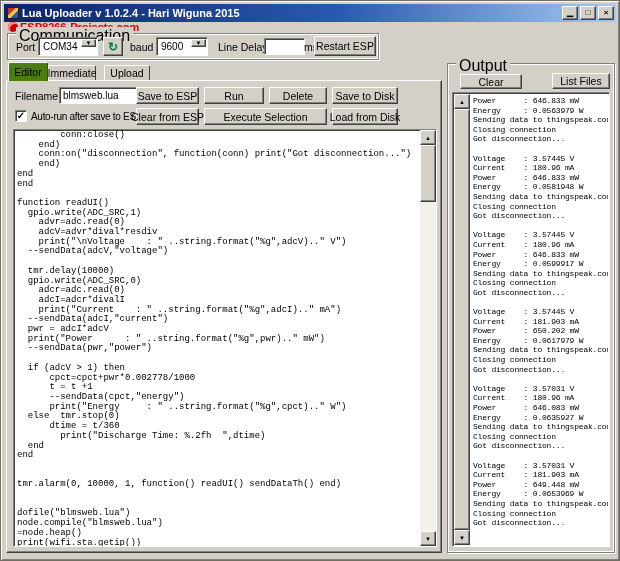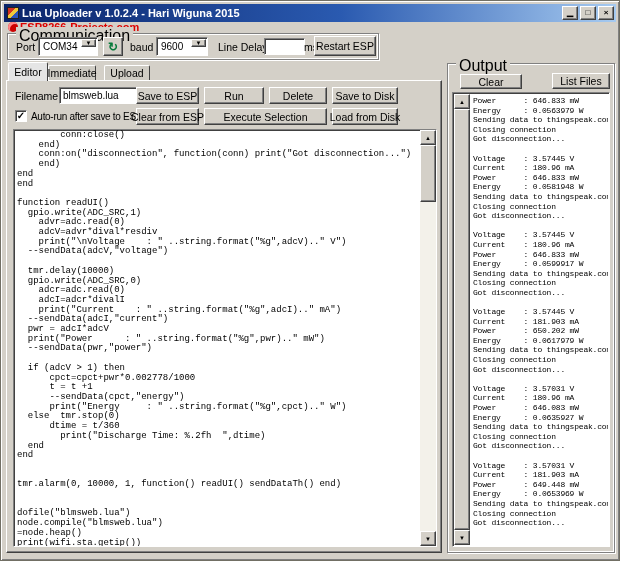--- a/index.html
+++ b/index.html
@@ -89,21 +89,21 @@
     font-size: 6px; color: #000;
   }
   .txt-input {
     position: absolute; font-size: 10px; padding: 1px 3px;
     font-family: "Liberation Sans", sans-serif; outline: none;
   }
 
   
   .tab {
     position: absolute; display: flex; align-items: center; justify-content: center;
-    background: #e5e5e5; font-size: 10.5px;
+    background: #4d7c0f; font-size: 10.5px;
     border-top: 1px solid #ffffff; border-left: 1px solid #ffffff;
     border-right: 1px solid #404040; border-bottom: none;
     border-radius: 2px 2px 0 0;
   }
   .tab.active { top: 61px; height: 19px; z-index: 3; }
   .tab.inactive { top: 64px; height: 15px; z-index: 1; background: #cfccc4; }
   #editor-panel {
     position: absolute; left: 5px; top: 79px; width: 436px; height: 473px;
     background: #d4d0c8; z-index: 2;
     border-top: 1px solid #ffffff; border-left: 1px solid #ffffff;

